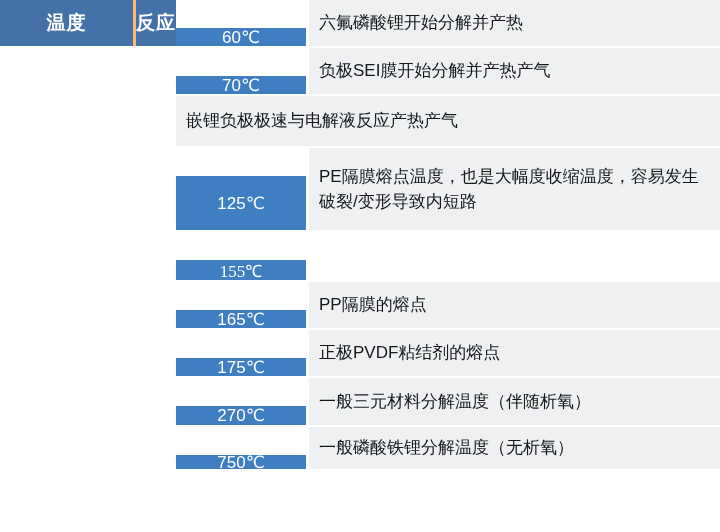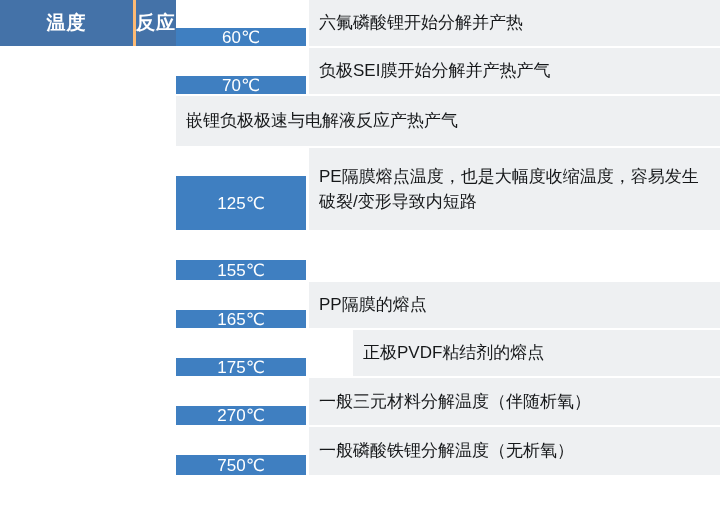--- a/index.html
+++ b/index.html
@@ -77,25 +77,25 @@
     display: flex;
     align-items: center;
     box-sizing: border-box;
     padding: 8px 10px 8px 10px;
     line-height: 1.5;
   }
   .r-h1 { height: 46px; }
   .r-h2 { height: 46px; }
   .r-h3 { height: 50px; }
   .r-tall { height: 82px; }
-  .r-h4 { height: 48px; }
+  .r-h4 { height: 48px; font-family: Liberation Serif, serif; }
   .r-h5 { height: 46px; border-radius: 17px; }
-  .r-h6 { height: 46px; gap: 44px; }
+  .r-h6 { height: 46px; }
   .r-h7 { height: 47px; border-radius: 14px; }
-  .r-h8 { height: 48px; }
+  .r-h8 { height: 42px; }
   .last-row { border-bottom: none; }
 </style>
 </head>
 <body>
 
 <div class="table-wrap">
 
   <div class="thead">
     <div class="th th-temp">温度</div>
     <div class="th th-reaction">反应</div>

